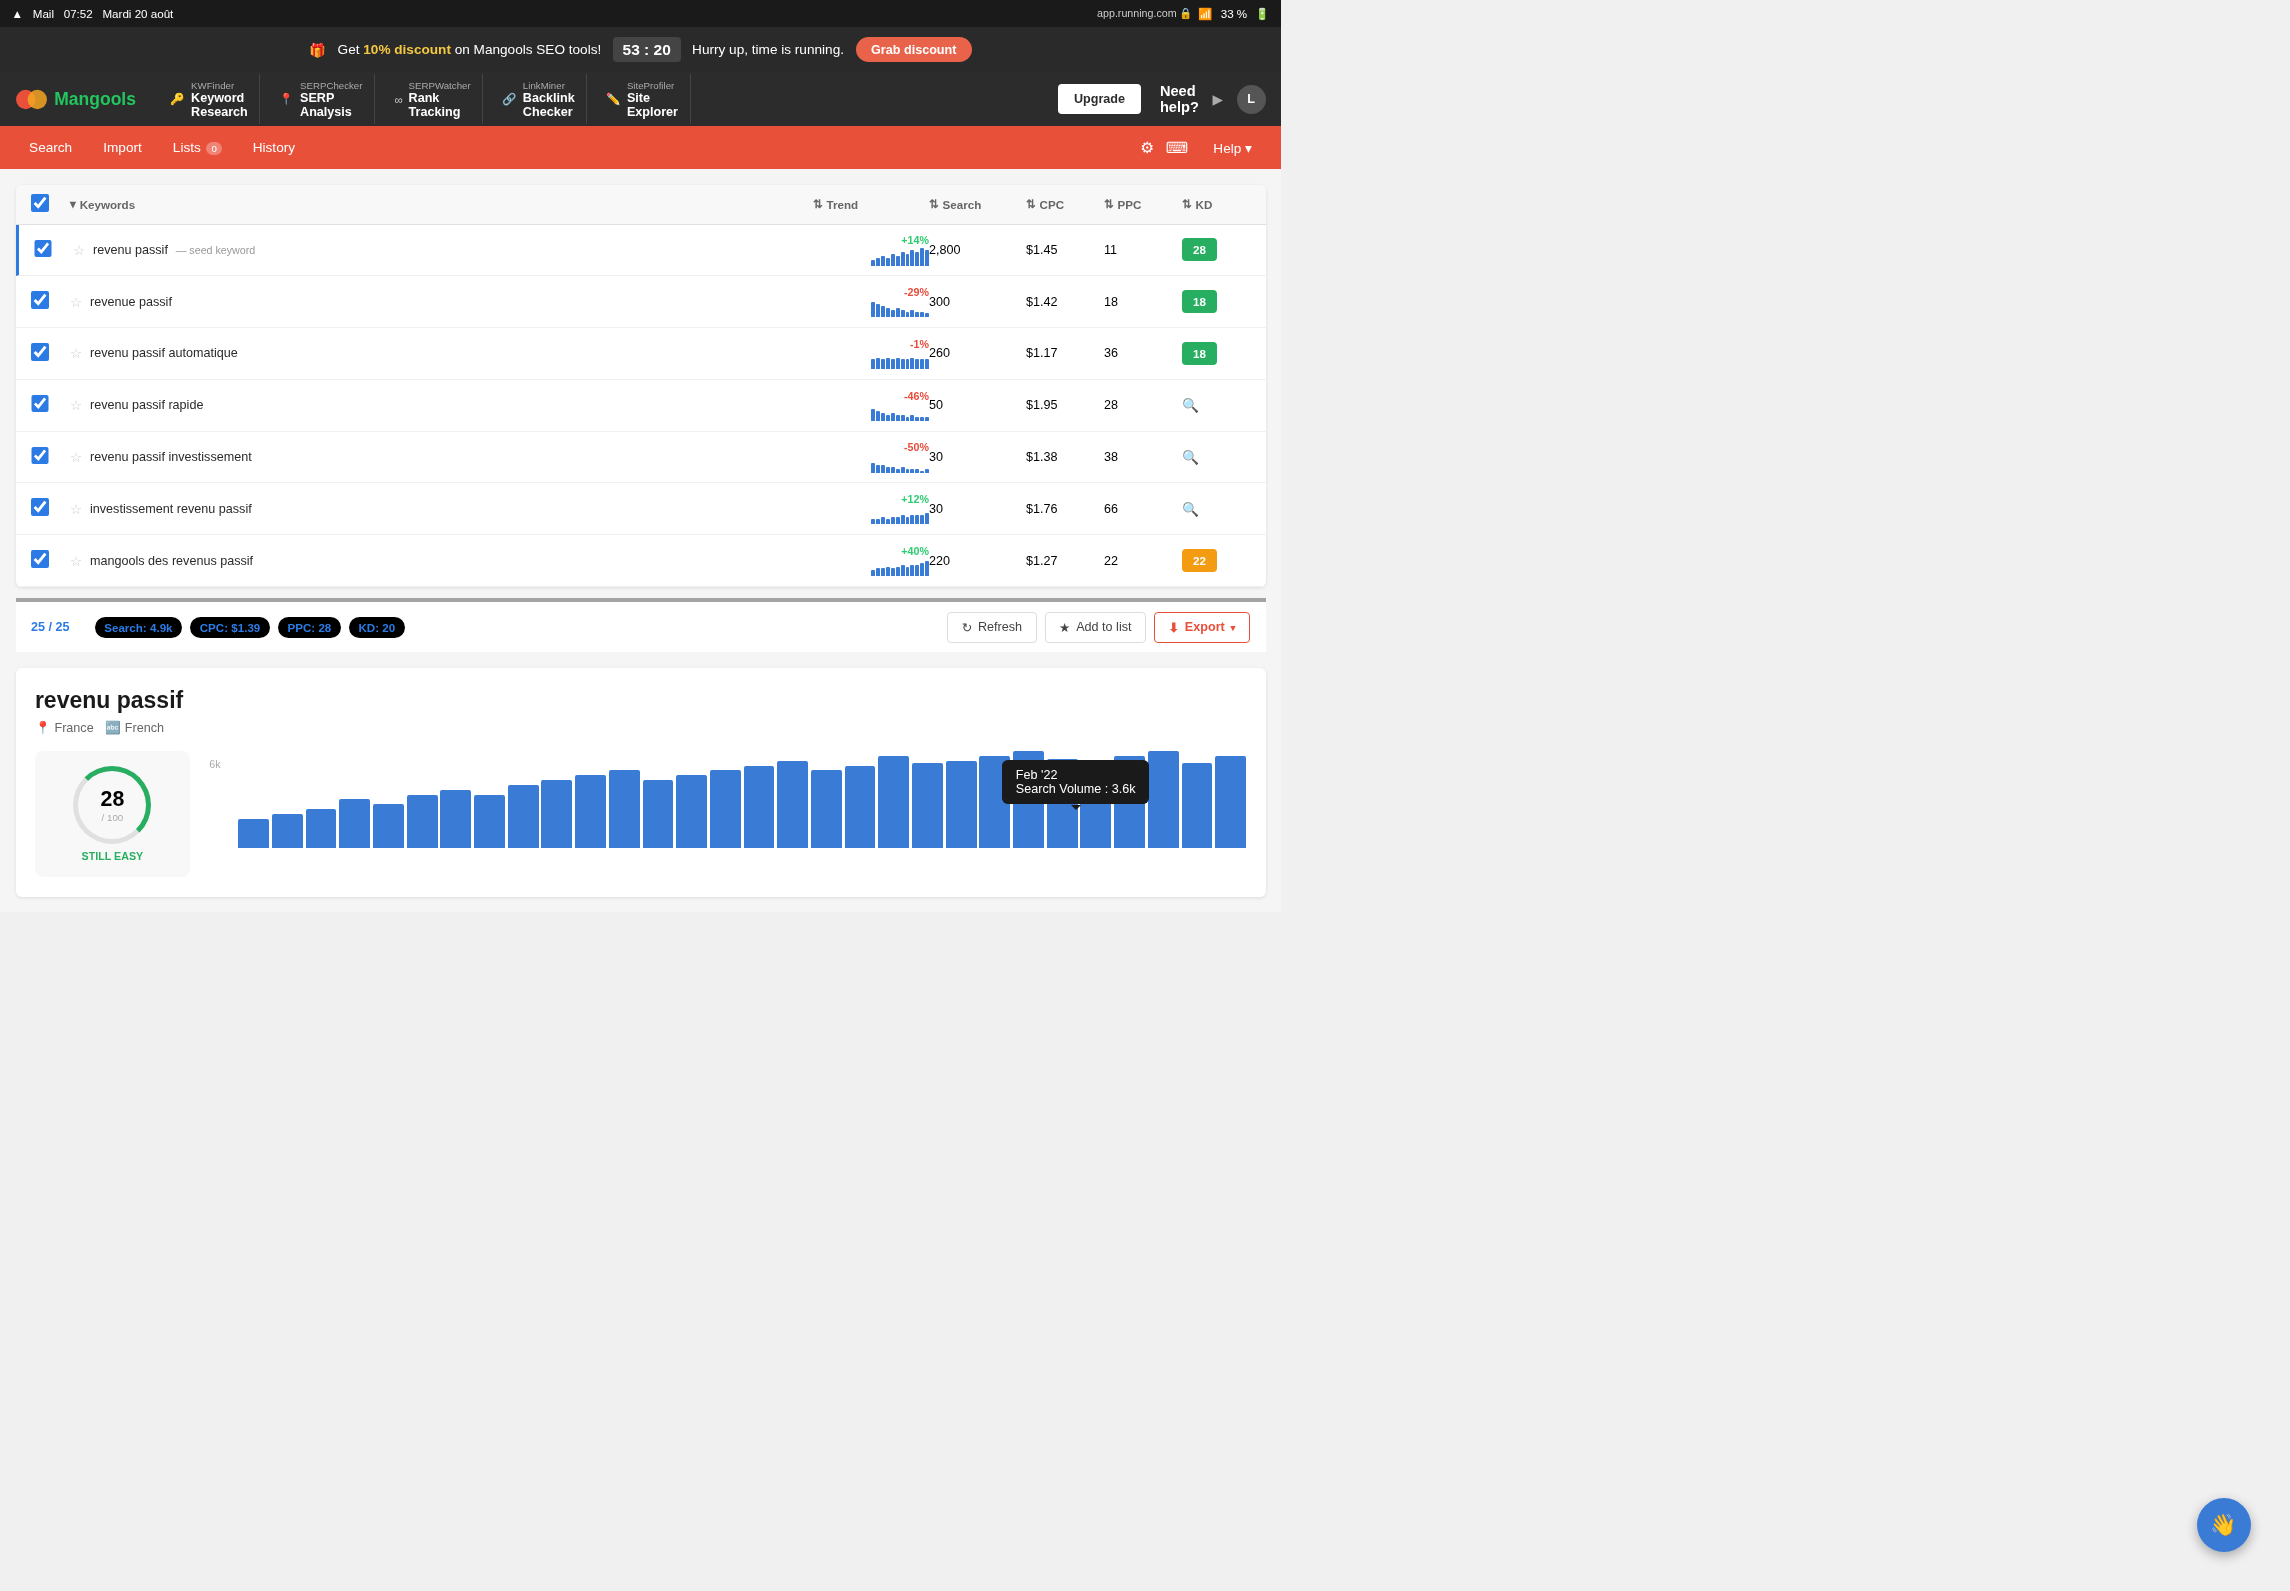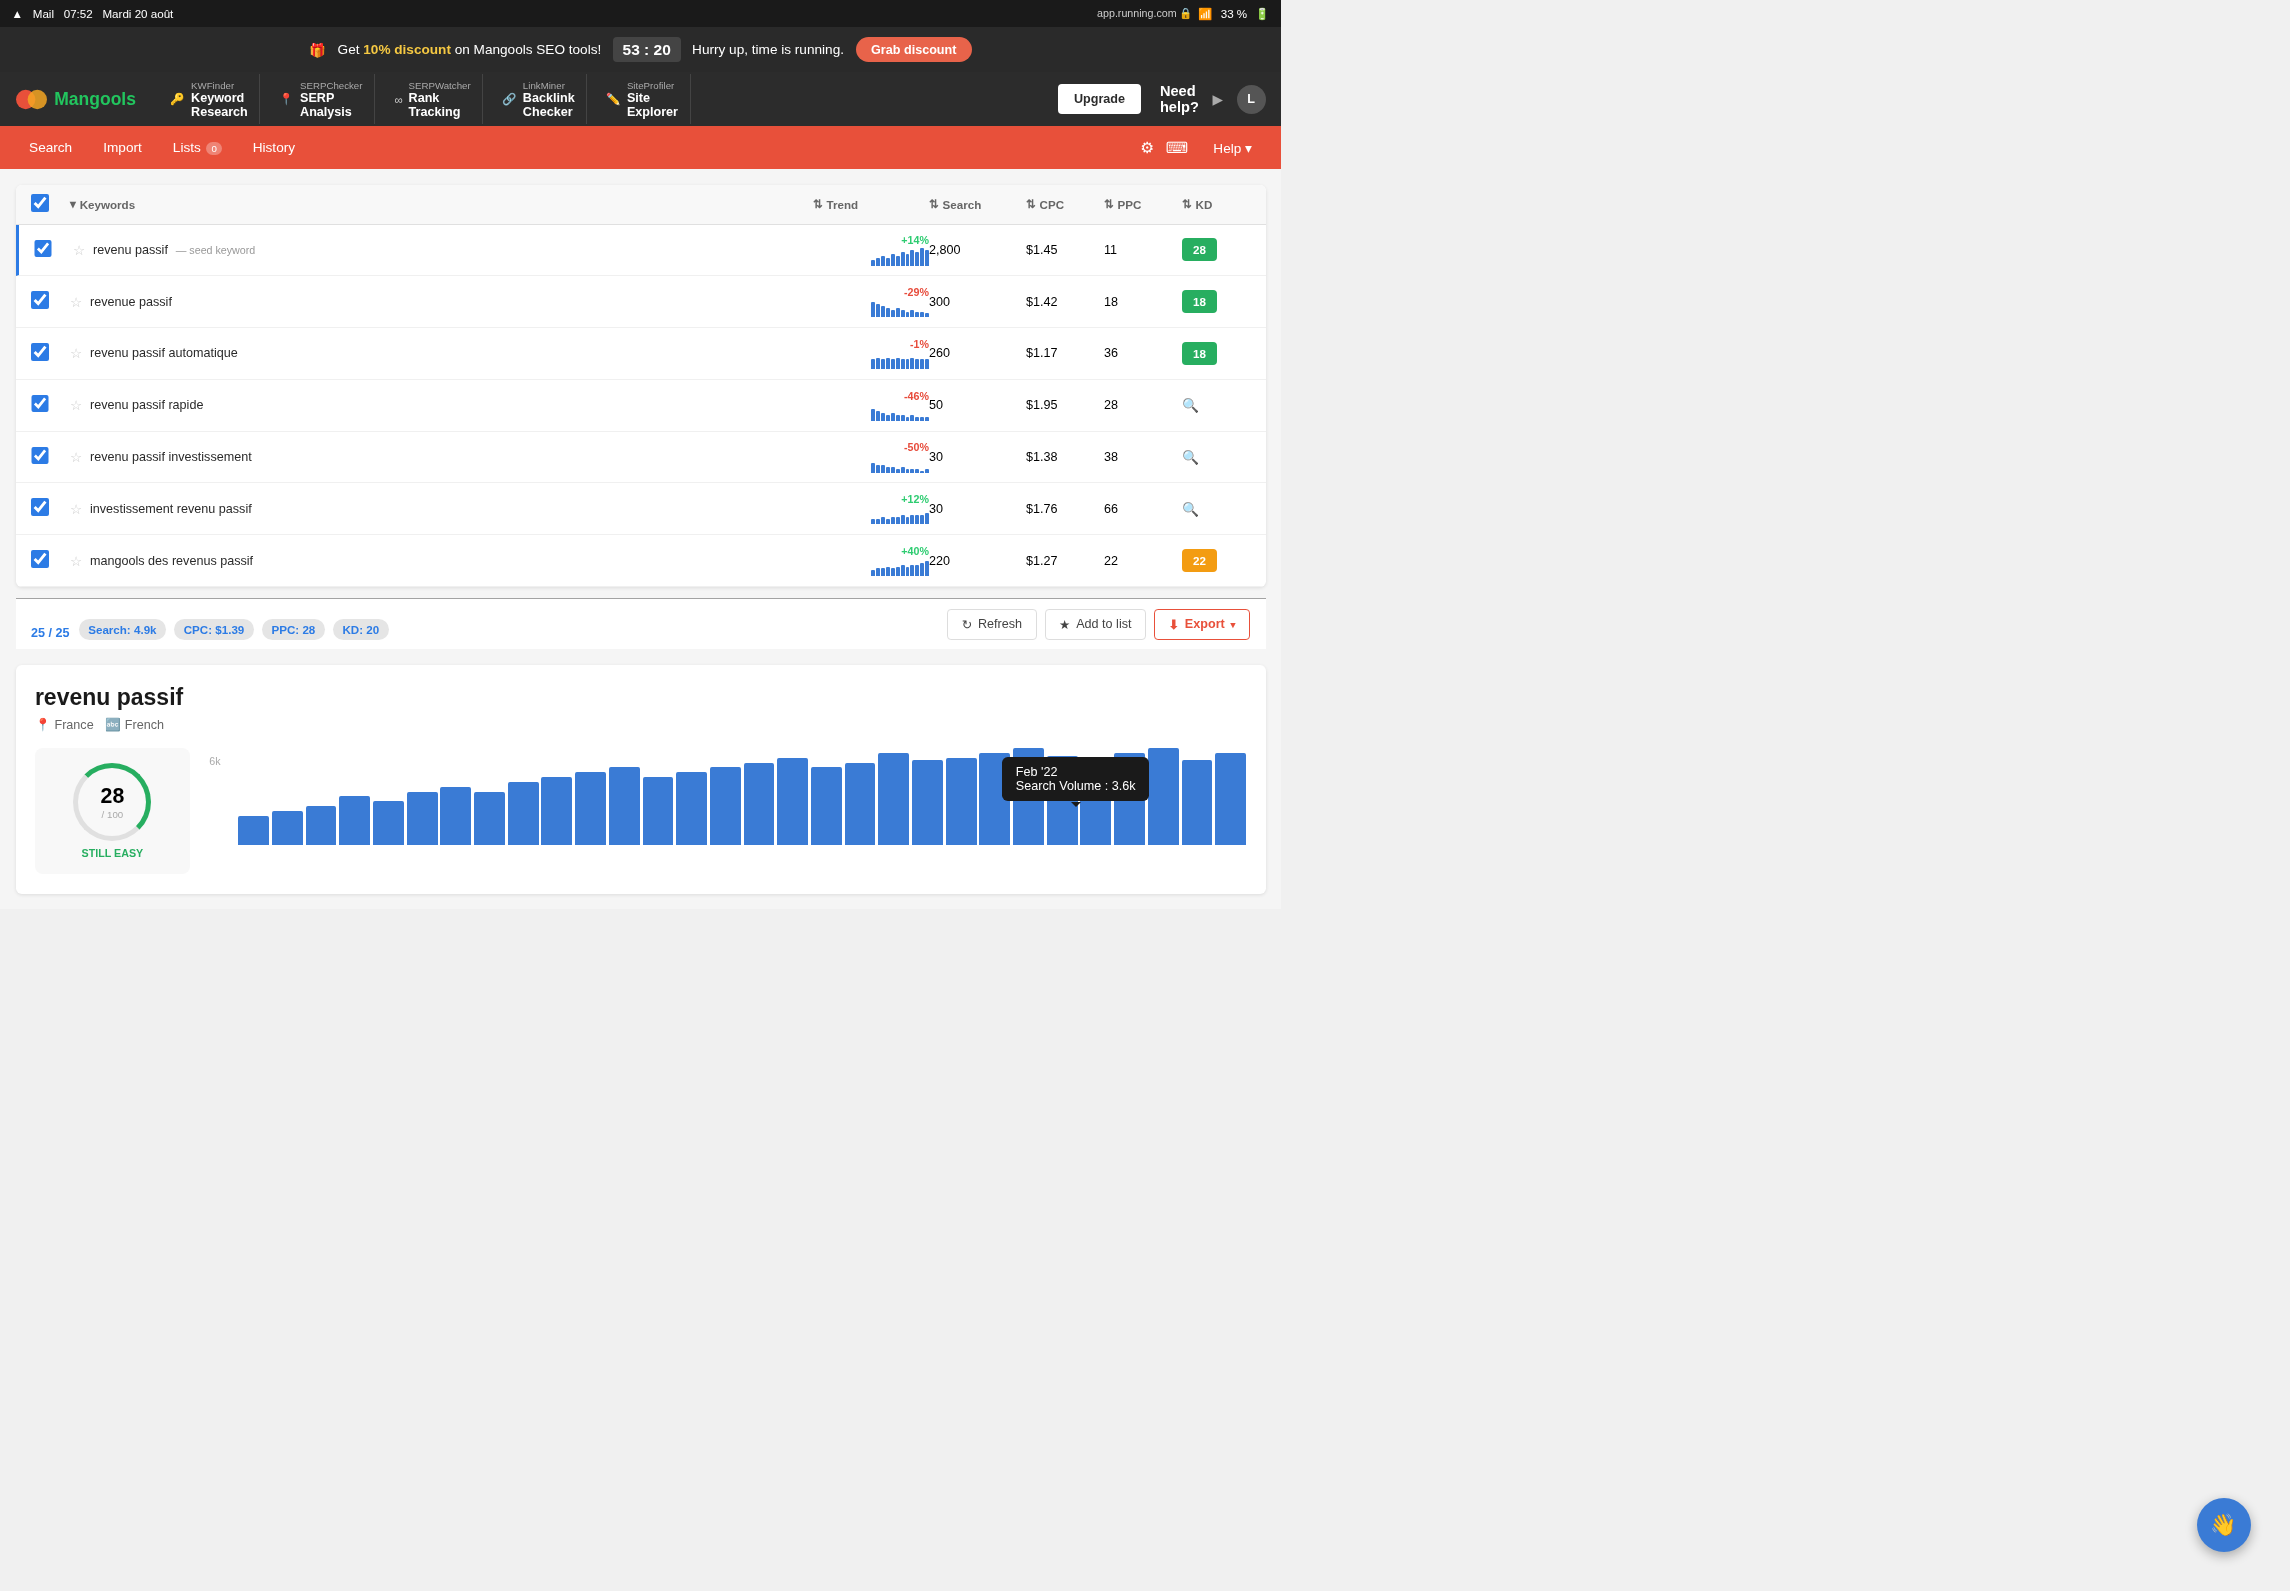--- a/index.html
+++ b/index.html
@@ -175,30 +175,30 @@
       font-size: 11.6px; font-weight: bold;
       color: white;
     }
     .kd-green { background: #27ae60; }
     .kd-yellow { background: #f39c12; }
     .search-icon-btn { color: #aaa; font-size: 13.6px; cursor: pointer; }
 
     
     .table-footer {
       display: flex;
-      align-items: flex-end;
+      align-items: center;
       padding: 9.7px 15.5px;
       background: white;
-      border-top: 1px solid #a3a3a3;
-      gap: 9px;
+      border-top: 4px solid #a3a3a3;
+      gap: 25px;
     }
     .page-count { font-size: 12.6px; color: #2c7be5; font-weight: bold; }
     .stats-badges { display: flex; gap: 7.8px; }
     .stat-badge {
-      background: #e5e5e5;
+      background: #000000;
       color: #2c7be5;
       padding: 3.9px 9.7px;
       border-radius: 11.6px;
       font-size: 11.6px;
       font-weight: 600;
     }
     .footer-actions { margin-left: auto; display: flex; gap: 7.8px; }
     .action-btn {
       display: flex; align-items: center; gap: 5.8px;
       border: 1px solid #ddd;

